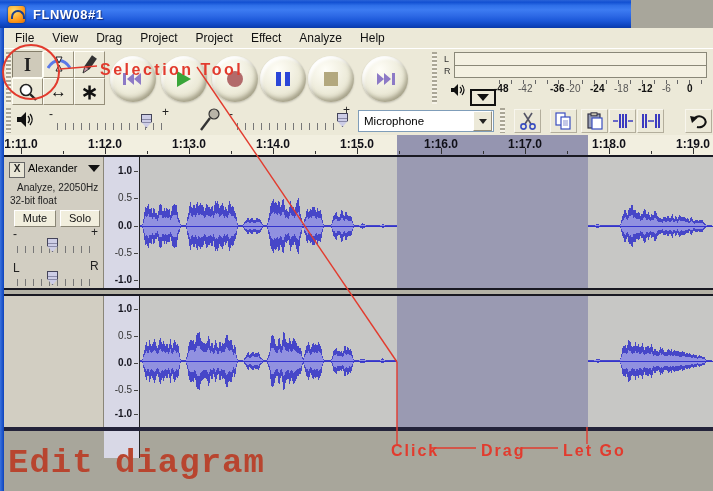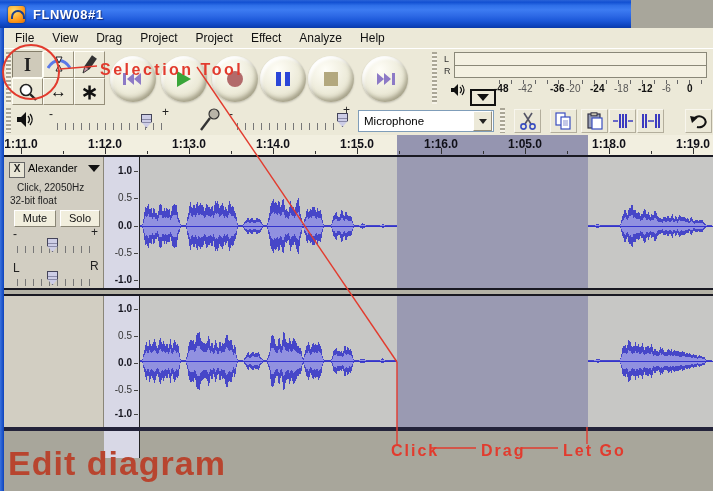--- a/index.html
+++ b/index.html
@@ -93,21 +93,21 @@
   .channel{position:absolute;left:140px;width:573px;overflow:hidden;background:#c7c7c5;}
   .ch1{top:157px;height:131px;}
   .ch2{top:296px;height:131px;}
   .ch-sel{position:absolute;top:0;height:100%;background:#9a9ab2;}
   .divider{position:absolute;left:4px;top:288px;width:709px;height:8px;
     background:linear-gradient(180deg,#191922 0 2px,#b4b2a6 2px 6px,#191922 6px 8px);}
   .track-bottom{position:absolute;left:4px;top:427px;width:709px;height:4px;background:#23233a;}
   
   .overlay{position:absolute;left:0;top:0;width:713px;height:491px;pointer-events:none;}
   .ann-text{position:absolute;color:#e23b2e;font-size:16px;font-weight:bold;letter-spacing:2px;white-space:nowrap;}
-  .caption{position:absolute;left:8px;top:444px;font-family:Liberation Sans, sans-serif;
+  .caption{position:absolute;left:8px;top:444px;font-family:Liberation Mono, monospace;
     font-size:34px;font-weight:bold;color:#b8452f;letter-spacing:1px;}
   svg{display:block;}
 </style>
 </head>
 <body>
 
 <div class="window">
 
   <div class="titlebar">
     <div class="app-logo"></div>
@@ -293,21 +293,21 @@
   </div>
 
   <div class="ruler">
     <div class="ruler-sel" id="ruler-sel" style="left: 393px; width: 191px;"></div>
     <div class="rlabel" style="left:-7px;">1:11.0</div>
     <div class="rlabel" style="left:77px;">1:12.0</div>
     <div class="rlabel" style="left:161px;">1:13.0</div>
     <div class="rlabel" style="left:245px;">1:14.0</div>
     <div class="rlabel" style="left:329px;">1:15.0</div>
     <div class="rlabel" style="left:413px;">1:16.0</div>
-    <div class="rlabel" style="left:497px;">1:05.0</div>
+    <div class="rlabel" style="left:497px;">1:17.0</div>
     <div class="rlabel" style="left:581px;">1:18.0</div>
     <div class="rlabel" style="left:665px;">1:19.0</div>
     <div id="ruler-ticks">
         <div class="rtick" style="left: 17px; height: 6px;"></div>
         <div class="rtick" style="left: 59px; height: 3px;"></div>
         <div class="rtick" style="left: 101px; height: 6px;"></div>
         <div class="rtick" style="left: 143px; height: 3px;"></div>
         <div class="rtick" style="left: 185px; height: 6px;"></div>
         <div class="rtick" style="left: 227px; height: 3px;"></div>
         <div class="rtick" style="left: 269px; height: 6px;"></div>
@@ -323,21 +323,21 @@
         <div class="rtick" style="left: 689px; height: 6px;"></div>
       </div>
   </div>
 
   <div class="track-top"></div>
 
   <div class="panel">
     <div class="closebox">X</div>
     <div class="trackname">Alexander</div>
     <div class="caret"></div>
-    <div class="tinfo" style="left:13px;top:25px;">Click, 22050Hz</div>
+    <div class="tinfo" style="left:13px;top:25px;">Analyze, 22050Hz</div>
     <div class="tinfo" style="left:6px;top:38px;">32-bit float</div>
     <div class="msbtn" style="left:10px;top:53px;width:42px;">Mute</div>
     <div class="msbtn" style="left:56px;top:53px;width:40px;">Solo</div>
     <div class="pm" style="left:9px;top:71px;">-</div>
     <div class="pm" style="left:87px;top:69px;">+</div>
     <div class="slider-ticks" style="left:13px;top:89px;width:76px;"></div>
     <div class="thumb" style="left:43px;top:81px;"></div>
     <div class="pm" style="left:9px;top:105px;">L</div>
     <div class="pm" style="left:86px;top:103px;">R</div>
     <div class="slider-ticks" style="left:13px;top:122px;width:76px;"></div>

